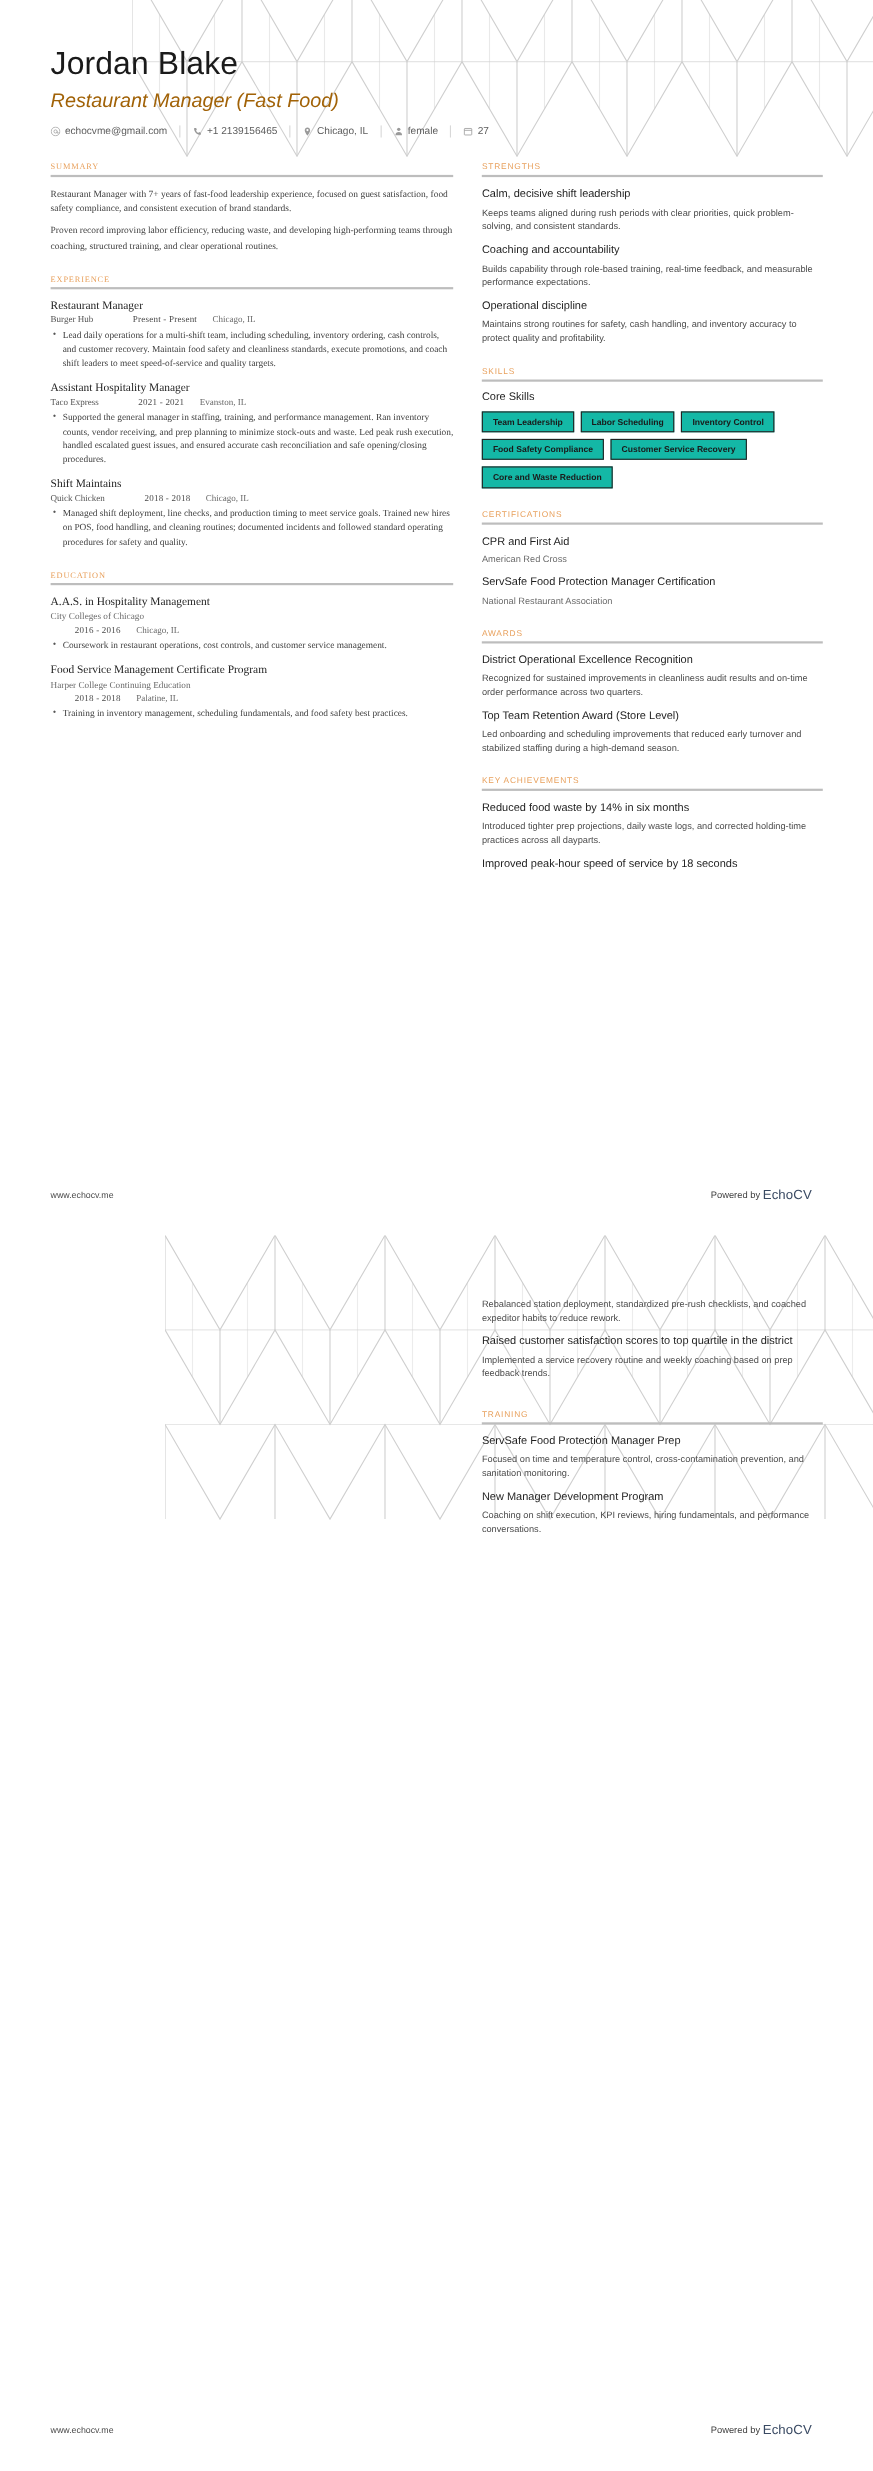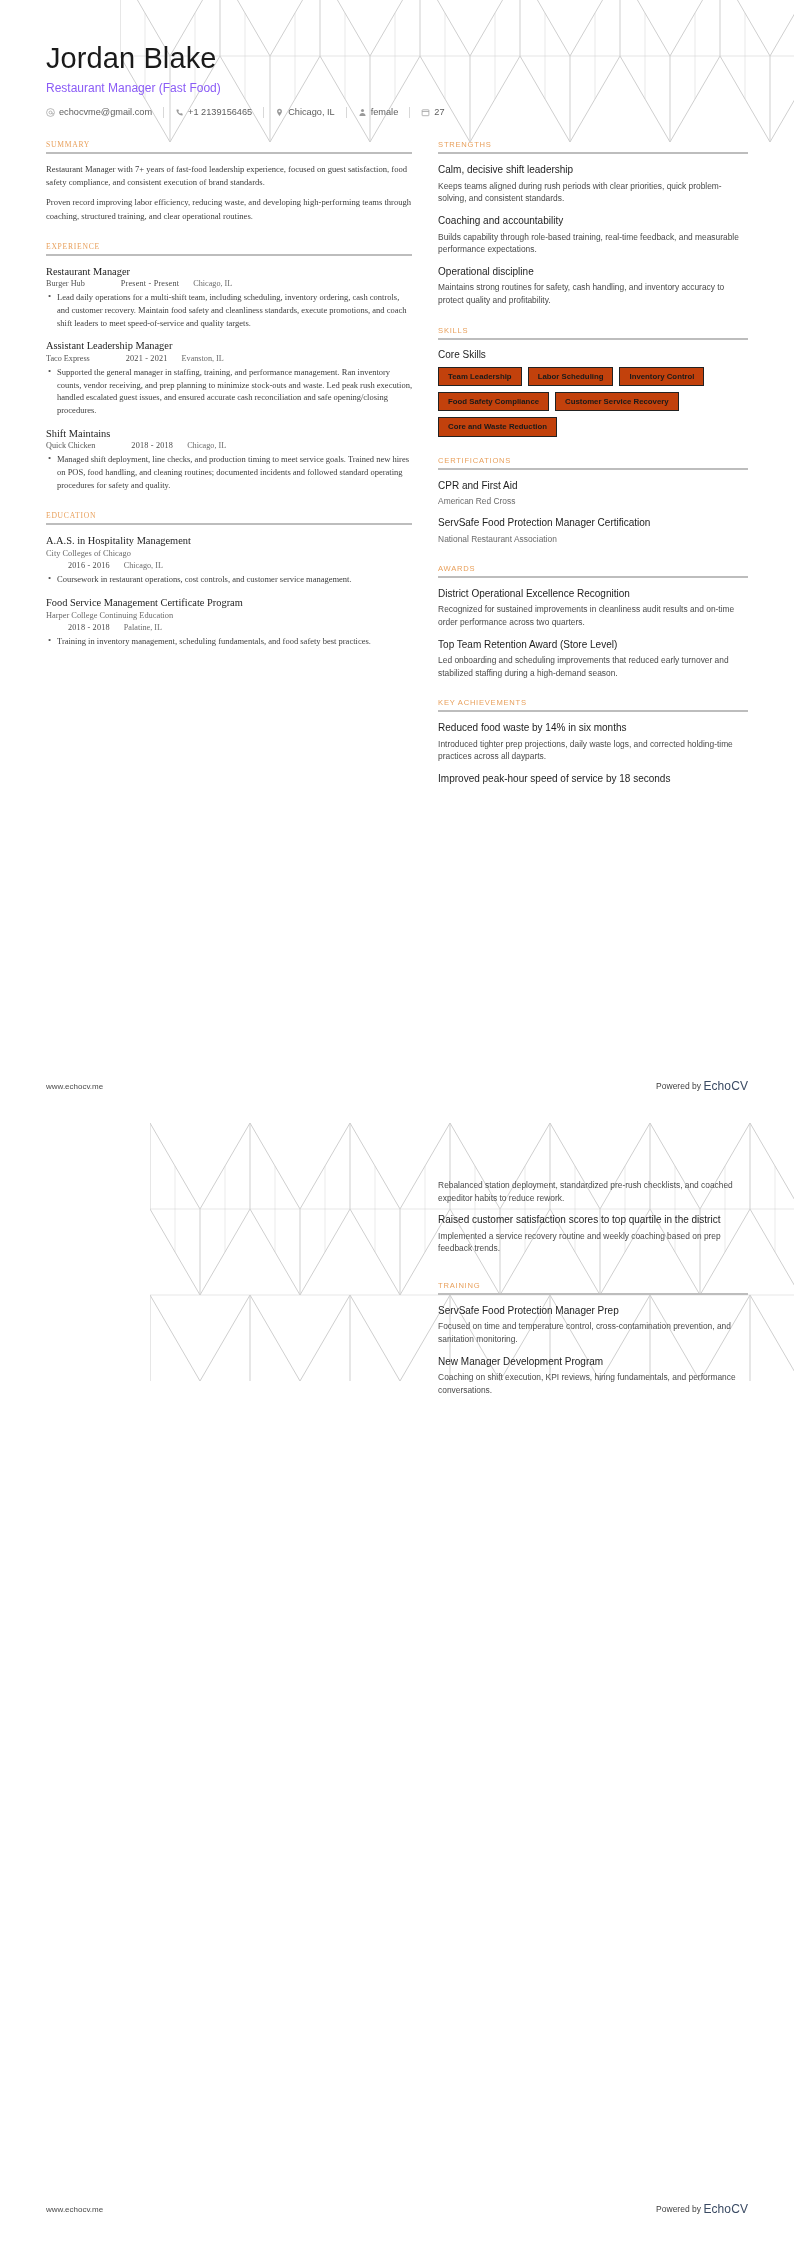--- a/index.html
+++ b/index.html
@@ -39,24 +39,25 @@
   .hdr{padding-top:42px;}
   .name{
     font-size:29px;
     font-weight:400;
     letter-spacing:.1px;
     color:#1a1a1a;
     line-height:1.15;
     margin:0 0 6px 0;
   }
   .role{
-    font-size:12px;
-    color:#8b5cf6;
+    font-size:18px;
+    color:#a16207;
     font-weight:400;
     margin:0 0 12px 0;
+    font-style:italic;
   }
   .contacts{
     display:flex;
     align-items:center;
     flex-wrap:wrap;
     font-size:9.2px;
     color:#5d5d5d;
   }
   .contact{
     display:flex;
@@ -184,29 +185,29 @@
     margin-bottom:7px;
   }
   .chips{display:flex;flex-wrap:wrap;gap:6px;}
   .chip{
     border:1.2px solid #222;
     padding:4px 9px;
     font-size:7.8px;
     font-weight:bold;
     color:#1a1a1a;
     line-height:1.2;
-    background:#c2410c;
+    background:#14b8a6;
     white-space:nowrap;
   }
 
   
   .footer{
     position:absolute;
     left:46px;
-    right:46px;
+    right:56px;
     bottom:30px;
     display:flex;
     justify-content:space-between;
     align-items:baseline;
     z-index:3;
     font-size:8px;
     color:#4a4a4a;
     gap:36px;
   }
   .powered{font-size:8.5px;color:#3d3d3d;}
@@ -312,21 +313,21 @@
               <span class="org">Burger Hub</span>
               <span class="dates">Present - Present</span>
               <span class="loc">Chicago, IL</span>
             </div>
             <ul class="bullets">
               <li>Lead daily operations for a multi-shift team, including scheduling, inventory ordering, cash controls, and customer recovery. Maintain food safety and cleanliness standards, execute promotions, and coach shift leaders to meet speed-of-service and quality targets.</li>
             </ul>
           </div>
 
           <div class="entry">
-            <div class="entry-title">Assistant Leadership Manager</div>
+            <div class="entry-title">Assistant Hospitality Manager</div>
             <div class="entry-meta">
               <span class="org">Taco Express</span>
               <span class="dates">2021 - 2021</span>
               <span class="loc">Evanston, IL</span>
             </div>
             <ul class="bullets">
               <li>Supported the general manager in staffing, training, and performance management. Ran inventory counts, vendor receiving, and prep planning to minimize stock-outs and waste. Led peak rush execution, handled escalated guest issues, and ensured accurate cash reconciliation and safe opening/closing procedures.</li>
             </ul>
           </div>
 

